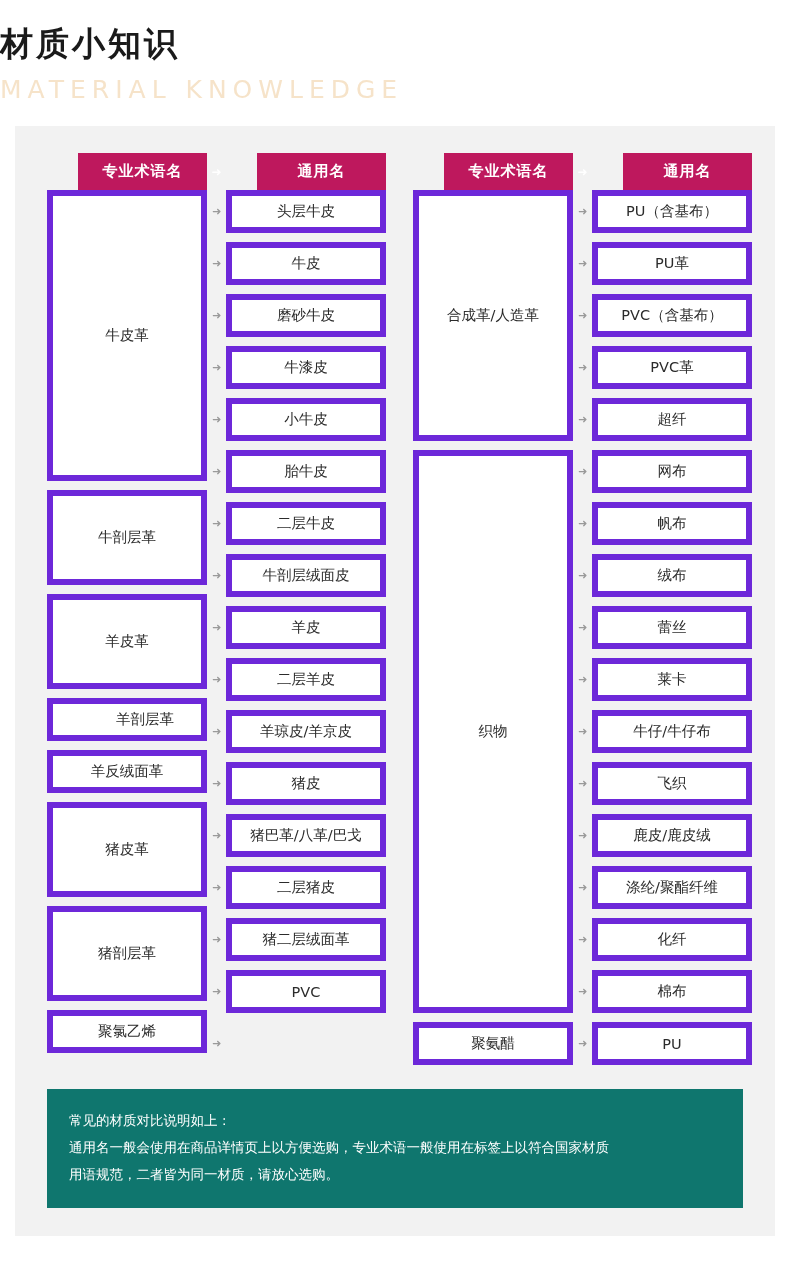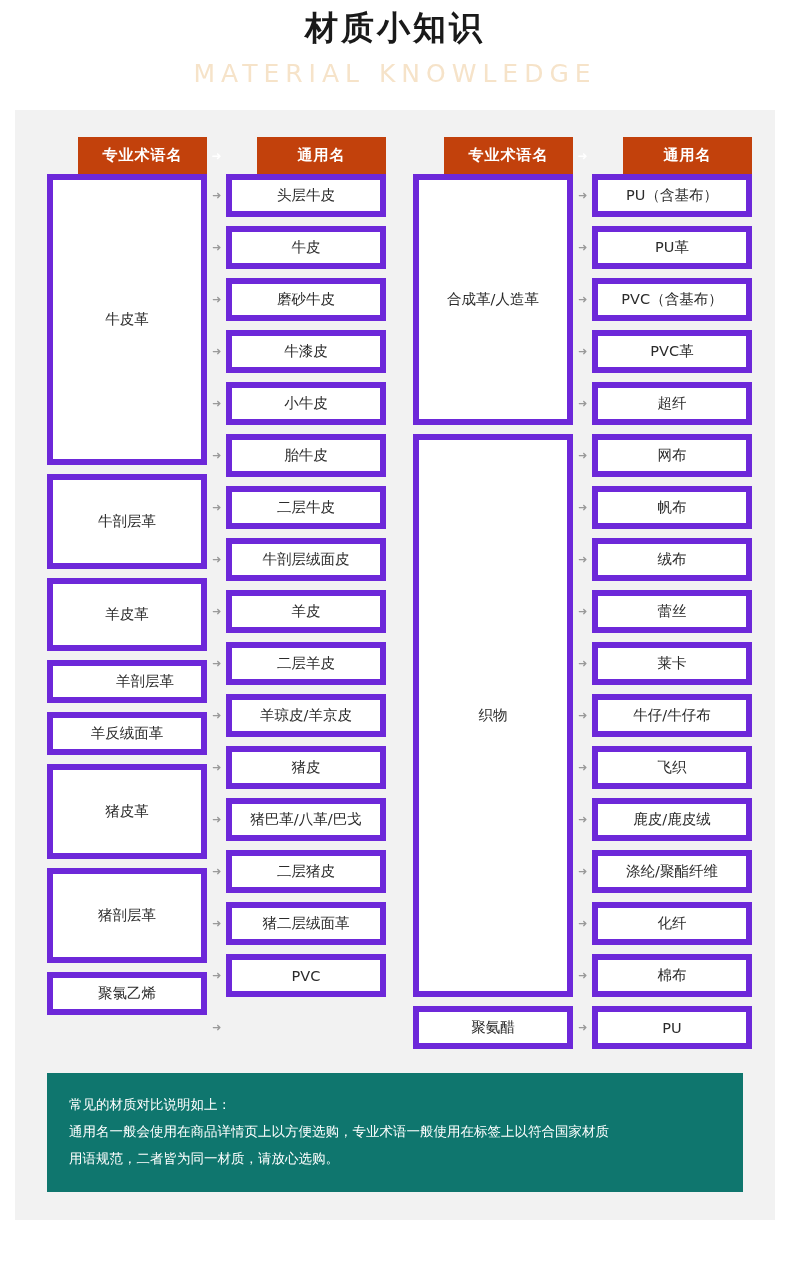--- a/index.html
+++ b/index.html
@@ -13,22 +13,21 @@
   .page {
     width: 790px;
     min-height: 1283px;
     position: relative;
     background: #ffffff;
     overflow: hidden;
   }
 
   
   .header {
-    padding-top: 6px;
-    text-align: center;
+    padding-top: 22px;
   }
   .title-cn {
     font-size: 33px;
     font-weight: bold;
     letter-spacing: 3px;
     color: #1a1a1a;
     font-family: "DejaVu Sans", "Liberation Sans", sans-serif;
   }
   .title-en {
     margin-top: 8px;
@@ -56,21 +55,21 @@
   }
   .colgroup.left { width: 50%; }
   .colgroup.right { width: 50%; padding-left: 18px; }
 
   .col-term { width: 160px; flex: 0 0 160px; }
   .col-common { width: 160px; flex: 0 0 160px; }
   .arrows-col { width: 19px; flex: 0 0 19px; }
 
   
   .head-cell {
-    background: #c2410c;
+    background: #be185d;
     color: #ffffff;
     height: 37px;
     line-height: 37px;
     text-align: center;
     font-size: 15px;
     font-weight: bold;
     letter-spacing: 1px;
     font-family: "DejaVu Sans", "Liberation Sans", sans-serif;
     margin-left: 31px;
   }
@@ -150,21 +149,21 @@
   <div class="panel">
 
     <div class="columns">
 
       <div class="colgroup left">
         <div class="col-term">
           <div class="head-cell">专业术语名</div>
           <div class="term-col-stack" id="left-terms">
               <div class="term-cell term-block" style="height: 291px;">牛皮革</div>
               <div class="term-cell term-block" style="height: 95px;">牛剖层革</div>
-              <div class="term-cell term-block" style="height: 73px;">羊皮革</div>
+              <div class="term-cell term-block" style="height: 95px;">羊皮革</div>
               <div class="term-cell term-block" style="height: 43px; padding-left: 40px;">羊剖层革</div>
               <div class="term-cell term-block" style="height: 43px;">羊反绒面革</div>
               <div class="term-cell term-block" style="height: 95px;">猪皮革</div>
               <div class="term-cell term-block" style="height: 95px;">猪剖层革</div>
               <div class="term-cell term-block" style="height: 43px;">聚氯乙烯</div>
             </div>
         </div>
 
         <div class="arrows-col">
           <div class="head-arrow-wrap">

